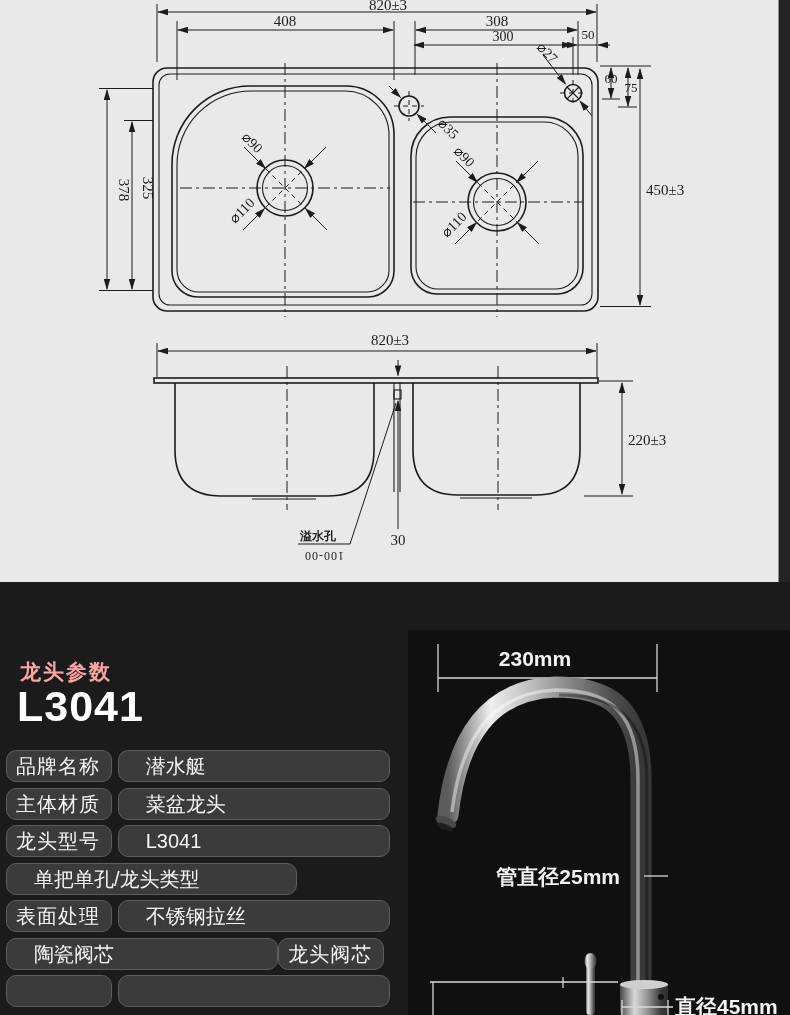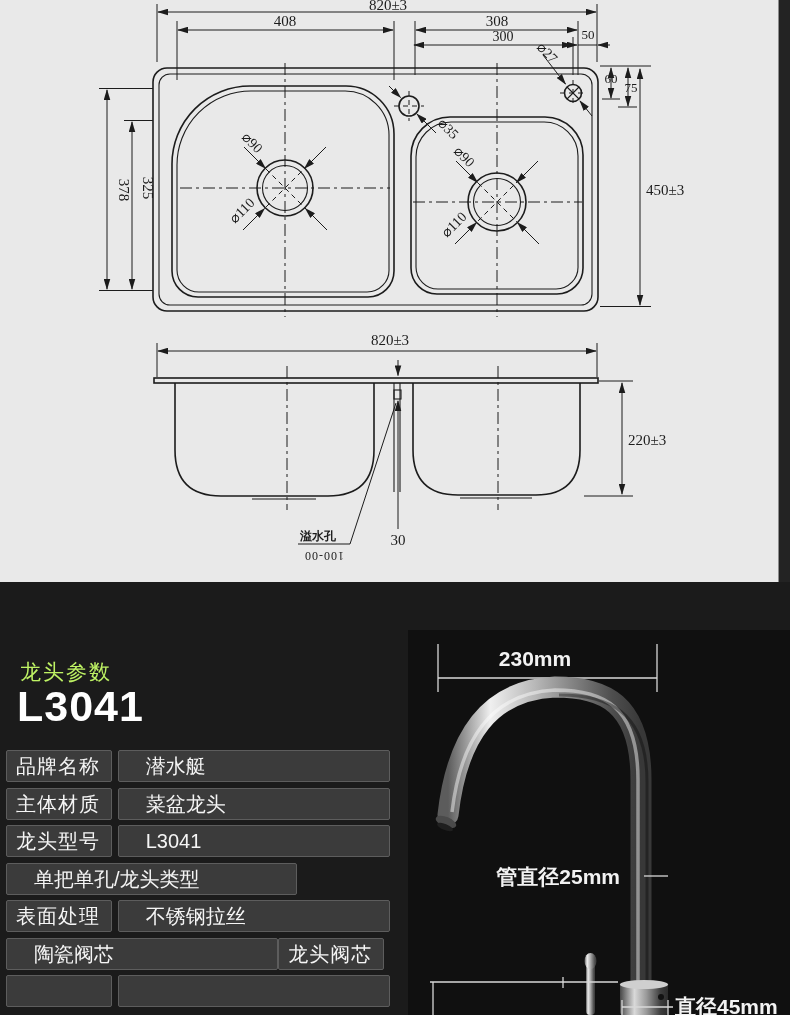--- a/index.html
+++ b/index.html
@@ -12,25 +12,25 @@
   .dim{stroke:#1c1c1c;stroke-width:1;fill:none;}
   .thick{stroke:#1c1c1c;stroke-width:1.6;fill:none;}
   .thin{stroke:#1c1c1c;stroke-width:1.1;fill:none;}
   .cl{stroke:#1c1c1c;stroke-width:1;fill:none;stroke-dasharray:12,4,3,4;}
   .dg{stroke:#1c1c1c;stroke-width:1;fill:none;stroke-dasharray:5,4;}
   .t15{font-size:15px;}.t14{font-size:14px;}.t13{font-size:13px;}
   .cn{font-family:"Liberation Sans",sans-serif;font-weight:bold;font-size:12px;}
   
   .spec-sec{position:absolute;left:0;top:582px;width:790px;height:433px;background:#1b1b1b;}
   .photo-bg{position:absolute;left:408px;top:48px;width:382px;height:385px;background:#101010;}
-  .sec-title{position:absolute;left:20px;top:76px;color:#bef264;font-size:21px;font-weight:normal;letter-spacing:2px;}
+  .sec-title{position:absolute;left:20px;top:76px;color:#fca5a5;font-size:21px;font-weight:bold;letter-spacing:2px;}
   .model{position:absolute;left:17px;top:100px;color:#ffffff;font-size:43px;font-weight:bold;letter-spacing:1px;}
   .spec-table{position:absolute;left:6px;top:168px;width:384px;}
   .spec-row{display:flex;height:32px;margin-bottom:5.5px;}
-  .cell{background:#3b3b3b;border:1px solid #5d5d5d;border-radius:2px;color:#f5f5f5;
+  .cell{background:#3b3b3b;border:1px solid #5d5d5d;border-radius:10px;color:#f5f5f5;
         font-size:20px;line-height:31px;white-space:nowrap;overflow:hidden;}
   .cell.lab{width:102px;padding-left:9px;letter-spacing:1px;margin-right:6px;}
   .cell.val{width:262px;padding-left:27px;}
   .fsvg{position:absolute;left:415px;top:48px;}
   .fsvg text{fill:#f2f2f2;font-family:"Liberation Sans",sans-serif;font-weight:bold;font-size:21px;}
   .wdim{stroke:#d8d8d8;stroke-width:1.3;fill:none;}
 </style>
 </head>
 <body>
 

